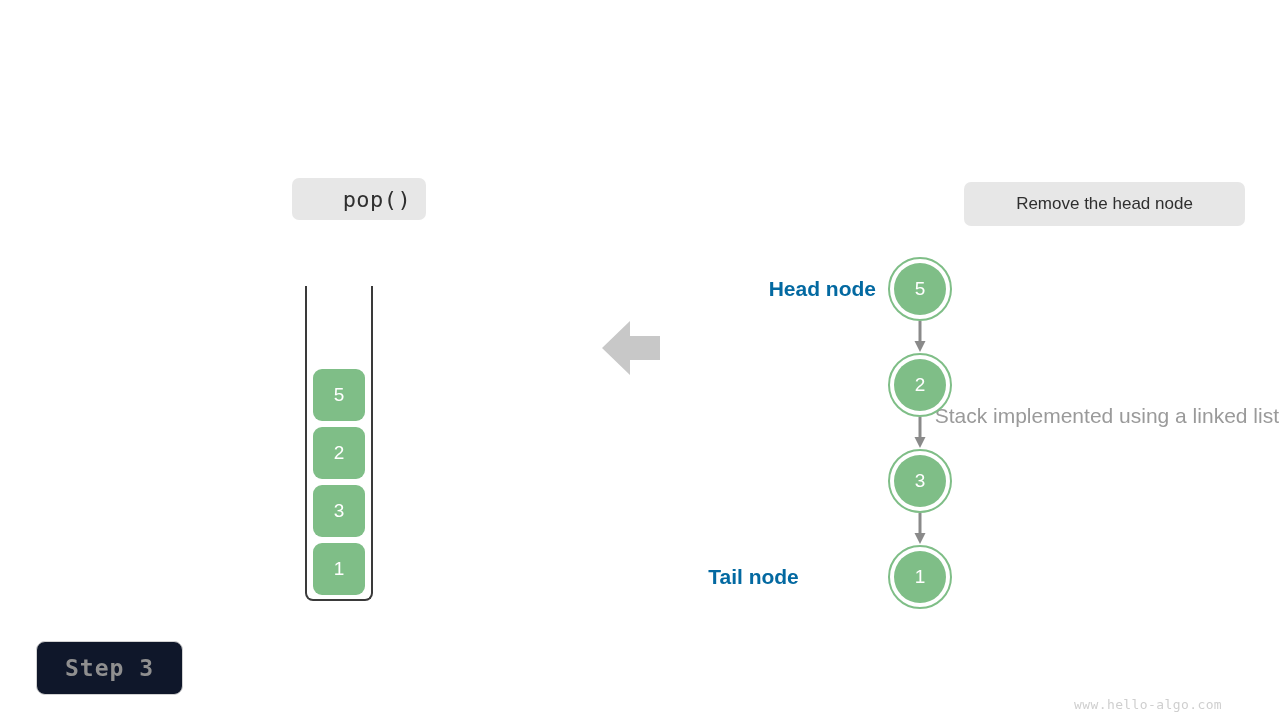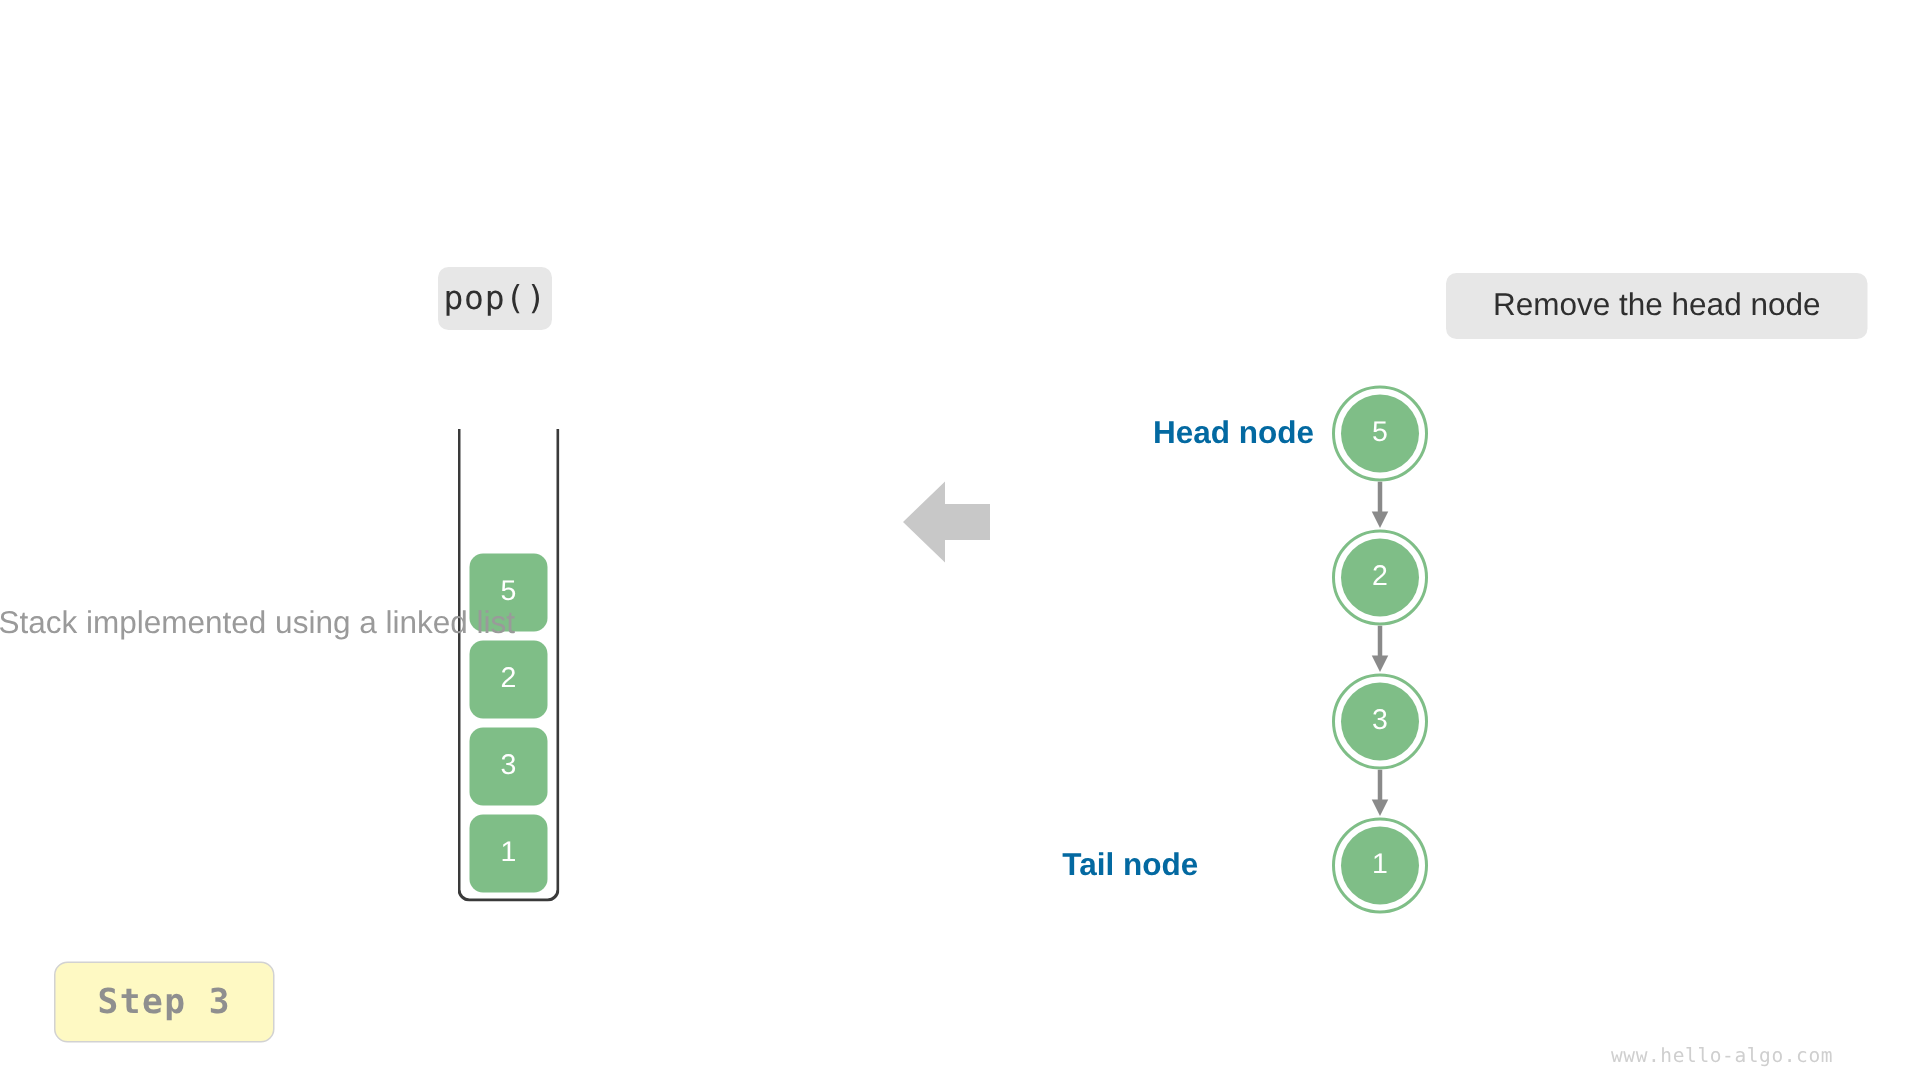--- a/index.html
+++ b/index.html
@@ -24,54 +24,55 @@
     display: flex;
     align-items: center;
     justify-content: center;
     color: #2f2f2f;
     white-space: nowrap;
   }
 
   #op-badge {
     left: 292px;
     top: 178px;
-    width: 76px;
+    width: 98px;
     height: 42px;
     font-family: "DejaVu Sans Mono", "Liberation Mono", monospace;
     font-size: 22px;
     letter-spacing: 0.5px;
+    padding-left: 36px;
   }
 
   #action-badge {
     left: 964px;
     top: 182px;
     width: 281px;
     height: 44px;
     font-family: "Liberation Sans", sans-serif;
-    font-size: 21px;
+    font-size: 17px;
   }
 
   
   #step-badge {
     position: absolute;
     left: 36px;
     top: 641px;
     width: 145px;
     height: 52px;
     border: 1.5px solid #d2d2d2;
     border-radius: 9px;
     display: flex;
     align-items: center;
     justify-content: center;
     font-family: "DejaVu Sans Mono", "Liberation Mono", monospace;
     font-size: 23px;
     font-weight: bold;
     color: #8f8f8f;
     letter-spacing: 1px;
-    background: #fef9c3;
+    background: #0f172a;
   }
 
   
   #watermark {
     position: absolute;
     left: 1074px;
     top: 697px;
     font-family: "DejaVu Sans Mono", "Liberation Mono", monospace;
     font-size: 13px;
     color: #cfcfcf;
@@ -122,21 +123,21 @@
     left: 602px;
     top: 320px;
     width: 58px;
     height: 56px;
   }
   #caption {
     position: absolute;
     left: 0;
     top: 404px;
     width: 1280px;
-    text-align: left;
+    text-align: right;
     font-size: 21px;
     color: #9a9a9a;
     font-family: "Liberation Sans", sans-serif;
   }
   #caption-inner {
     position: relative;
     left: -1px;
   }
 
   

